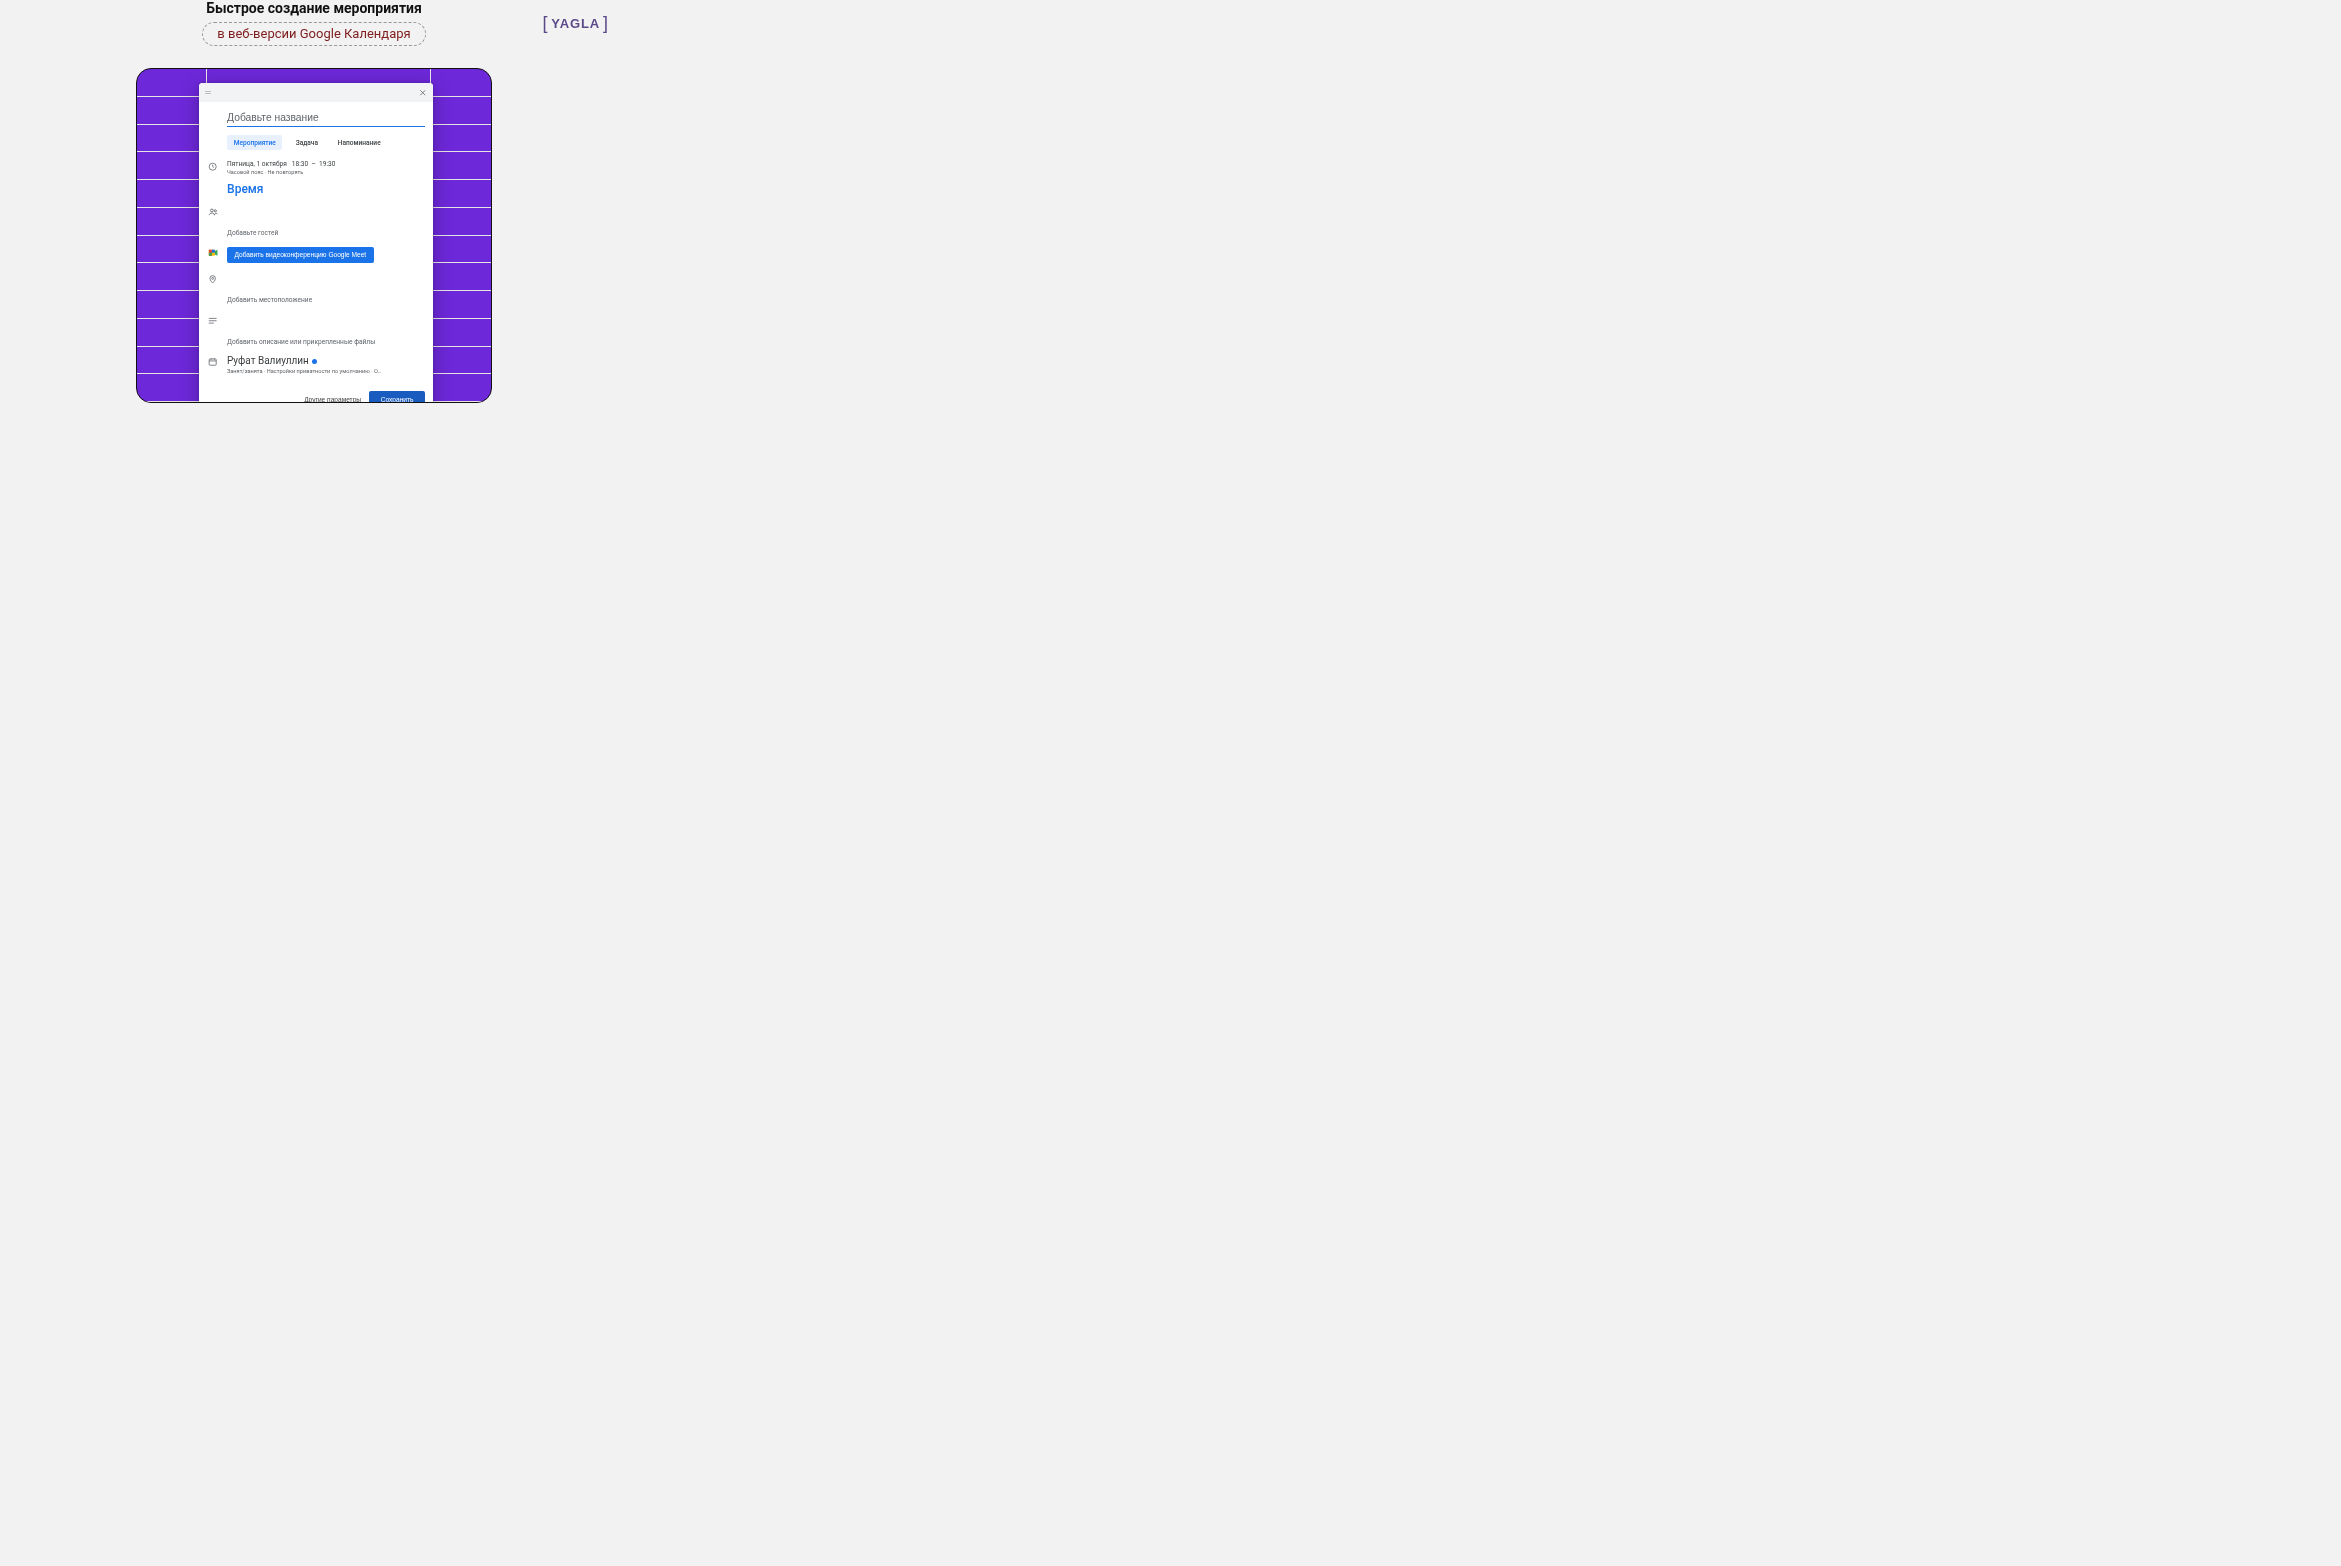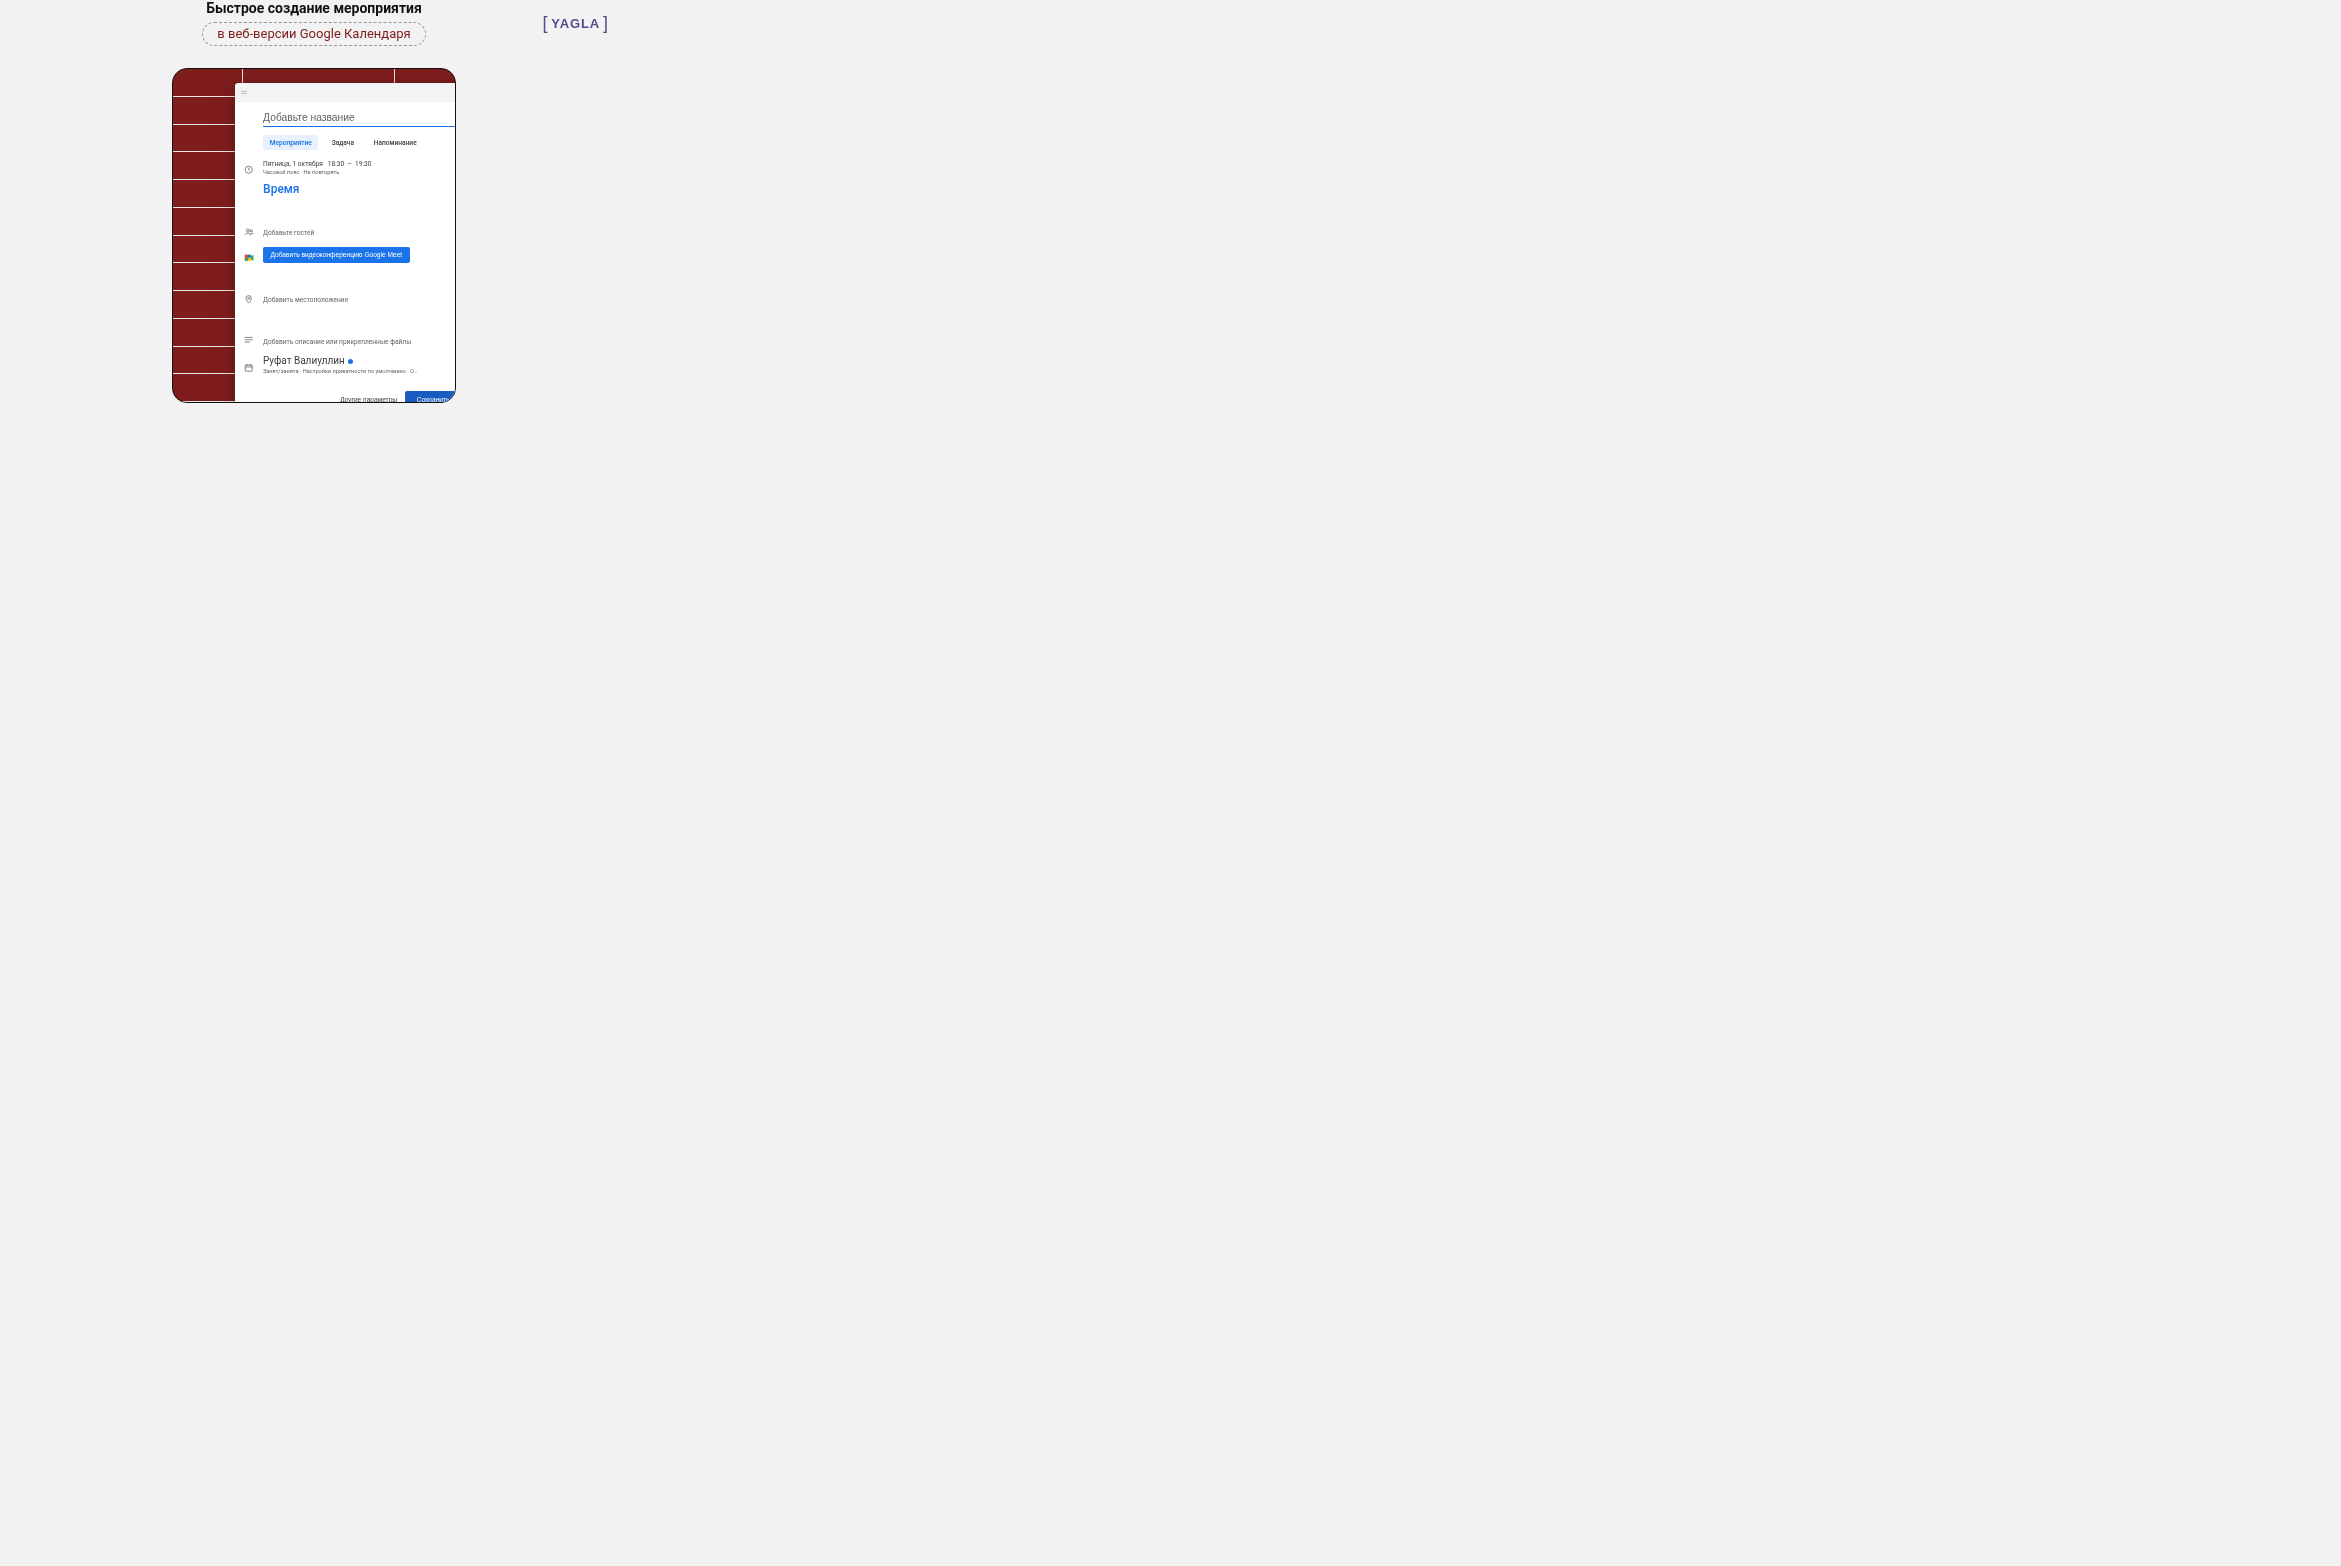--- a/index.html
+++ b/index.html
@@ -37,23 +37,23 @@
     border-radius: 14px;
     padding: 3.7px 14px;
     font-size: 13px;
     color: #7f1d1d;
   }
   .frame {
     position: absolute;
     left: 50%;
     transform: translateX(-50%);
     top: 68px;
-    width: 284px;
+    width: 356px;
     height: 335px;
-    background: #7f1d1d;
+    background: #6d28d9;
     border: 0.5px solid #111;
     border-radius: 15px;
     overflow: hidden;
   }
   .grid-bg {
     position: absolute;
     inset: 0;
     display: flex;
     flex-direction: column;
   }
@@ -126,21 +126,21 @@
     color: #3c4043;
     cursor: pointer;
     font-weight: 500;
   }
   .tab.active {
     background: #e8f0fe;
     color: #1a73e8;
   }
   .sec-row {
     display: flex;
-    align-items: flex-end;
+    align-items: flex-start;
     margin-top: 9.4px;
     gap: 8.4px;
   }
   .sec-row .icon {
     width: 11.2px;
     height: 11.2px;
     display: flex;
     align-items: center;
     justify-content: center;
     color: #5f6368;

